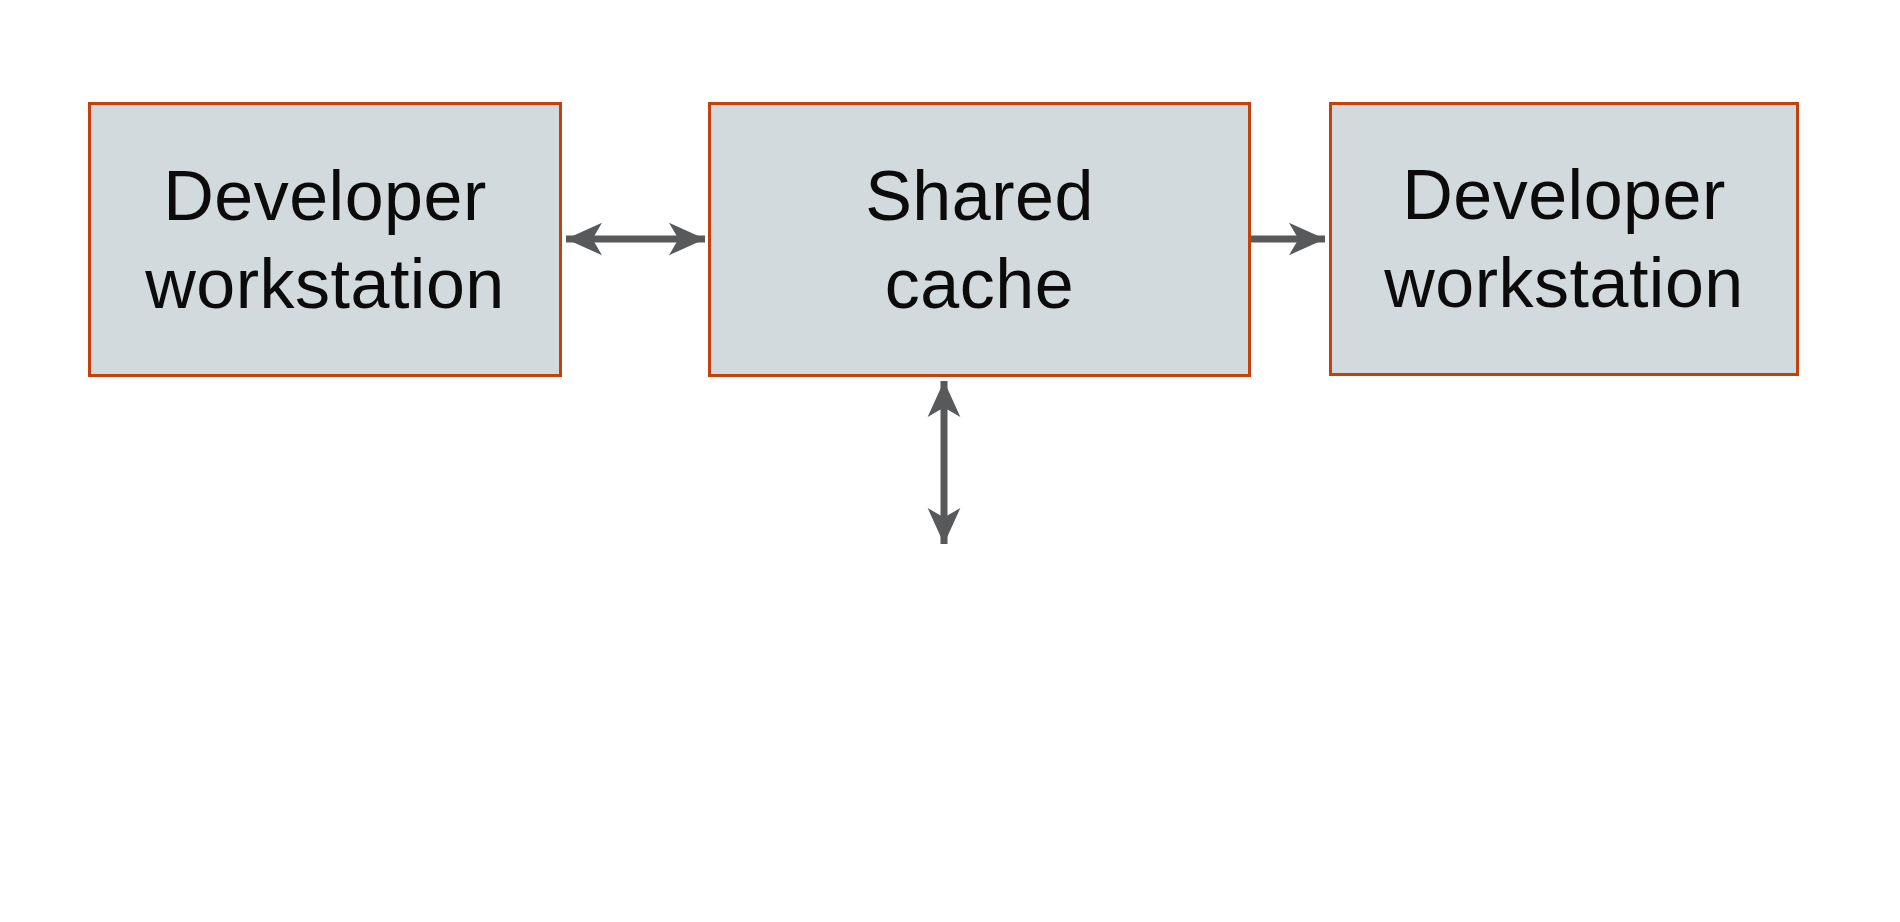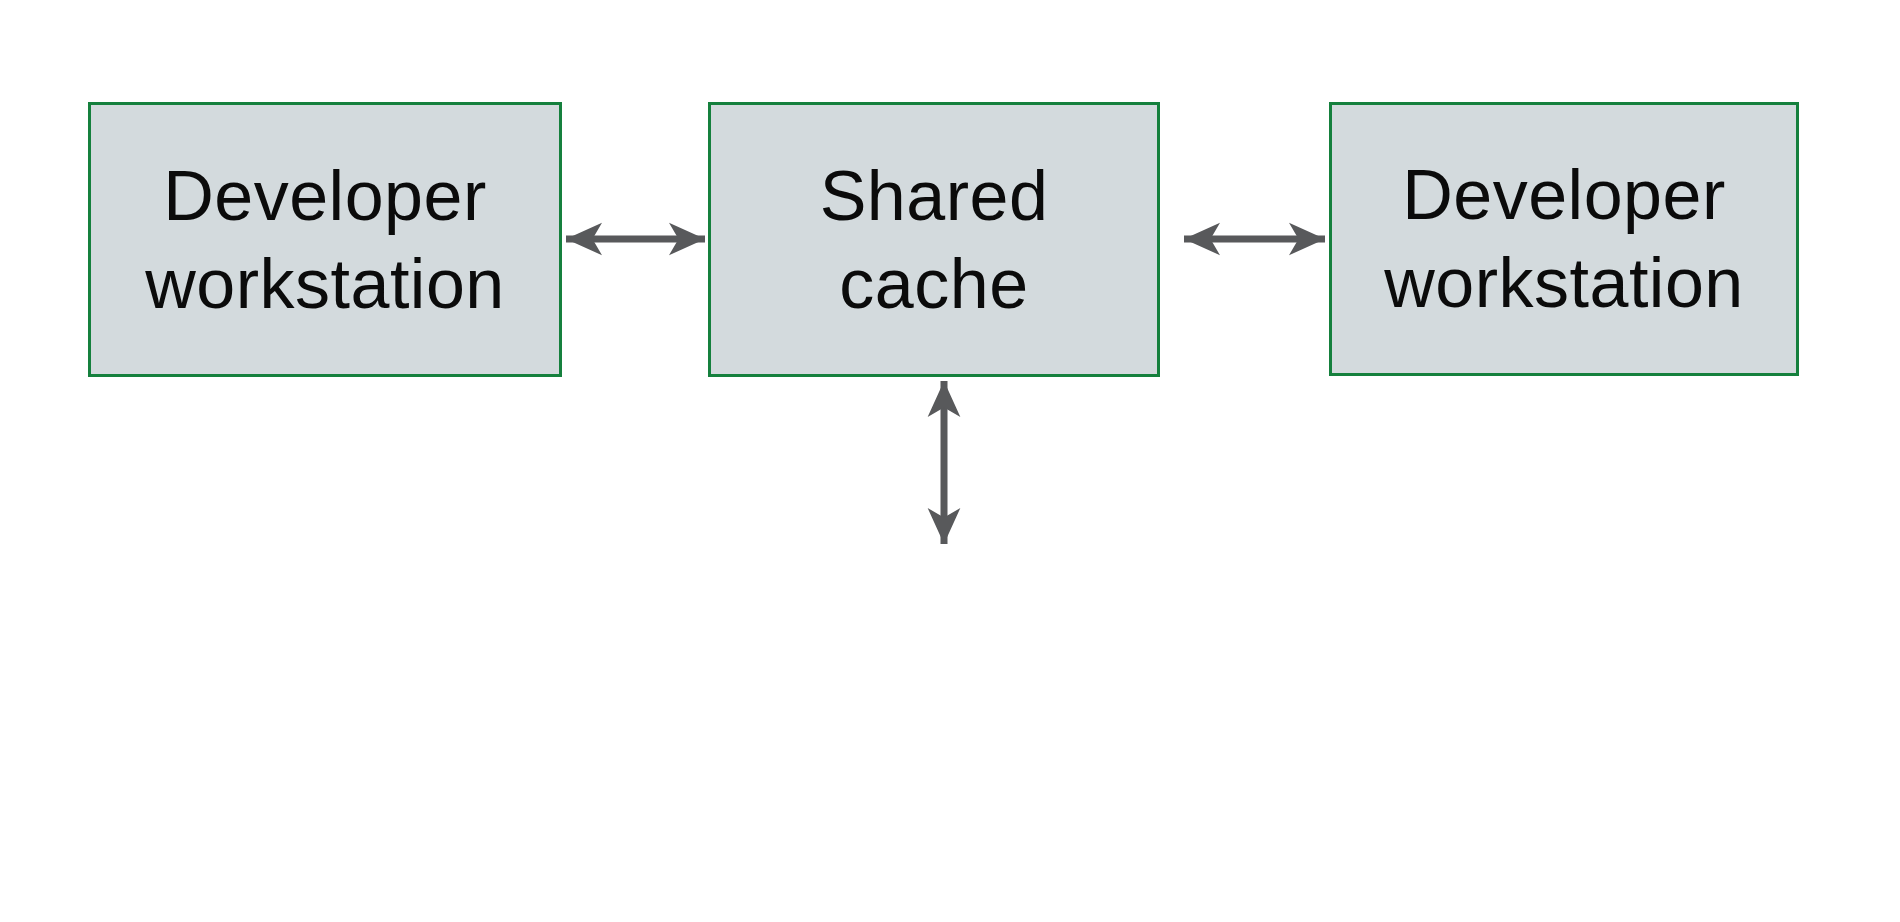--- a/index.html
+++ b/index.html
@@ -12,33 +12,33 @@
     width: 1900px;
     height: 922px;
     background: #ffffff;
     overflow: hidden;
     font-family: "Liberation Sans", sans-serif;
   }
   .node {
     position: absolute;
     box-sizing: border-box;
     background: #d3dadd;
-    border: 3px solid #15803d;
+    border: 3px solid #c2410c;
     display: flex;
     align-items: center;
     justify-content: center;
     text-align: center;
     color: #0b0b0b;
     font-size: 70px;
     line-height: 88px;
     white-space: pre-line;
     letter-spacing: 0.5px;
   }
   .node-dev-left   { left: 88px;   top: 102px; width: 474px; height: 275px; }
-  .node-cache      { left: 708px;  top: 102px; width: 452px; height: 275px; }
+  .node-cache      { left: 708px;  top: 102px; width: 543px; height: 275px; }
   .node-dev-right  { left: 1329px; top: 102px; width: 470px; height: 274px; }
   .node-ci         { left: 708px;  top: 548px; width: 472px; height: 272px; }
   .edges-layer {
     position: absolute;
     left: 0; top: 0;
     width: 1900px;
     height: 922px;
     pointer-events: none;
   }
 </style>

